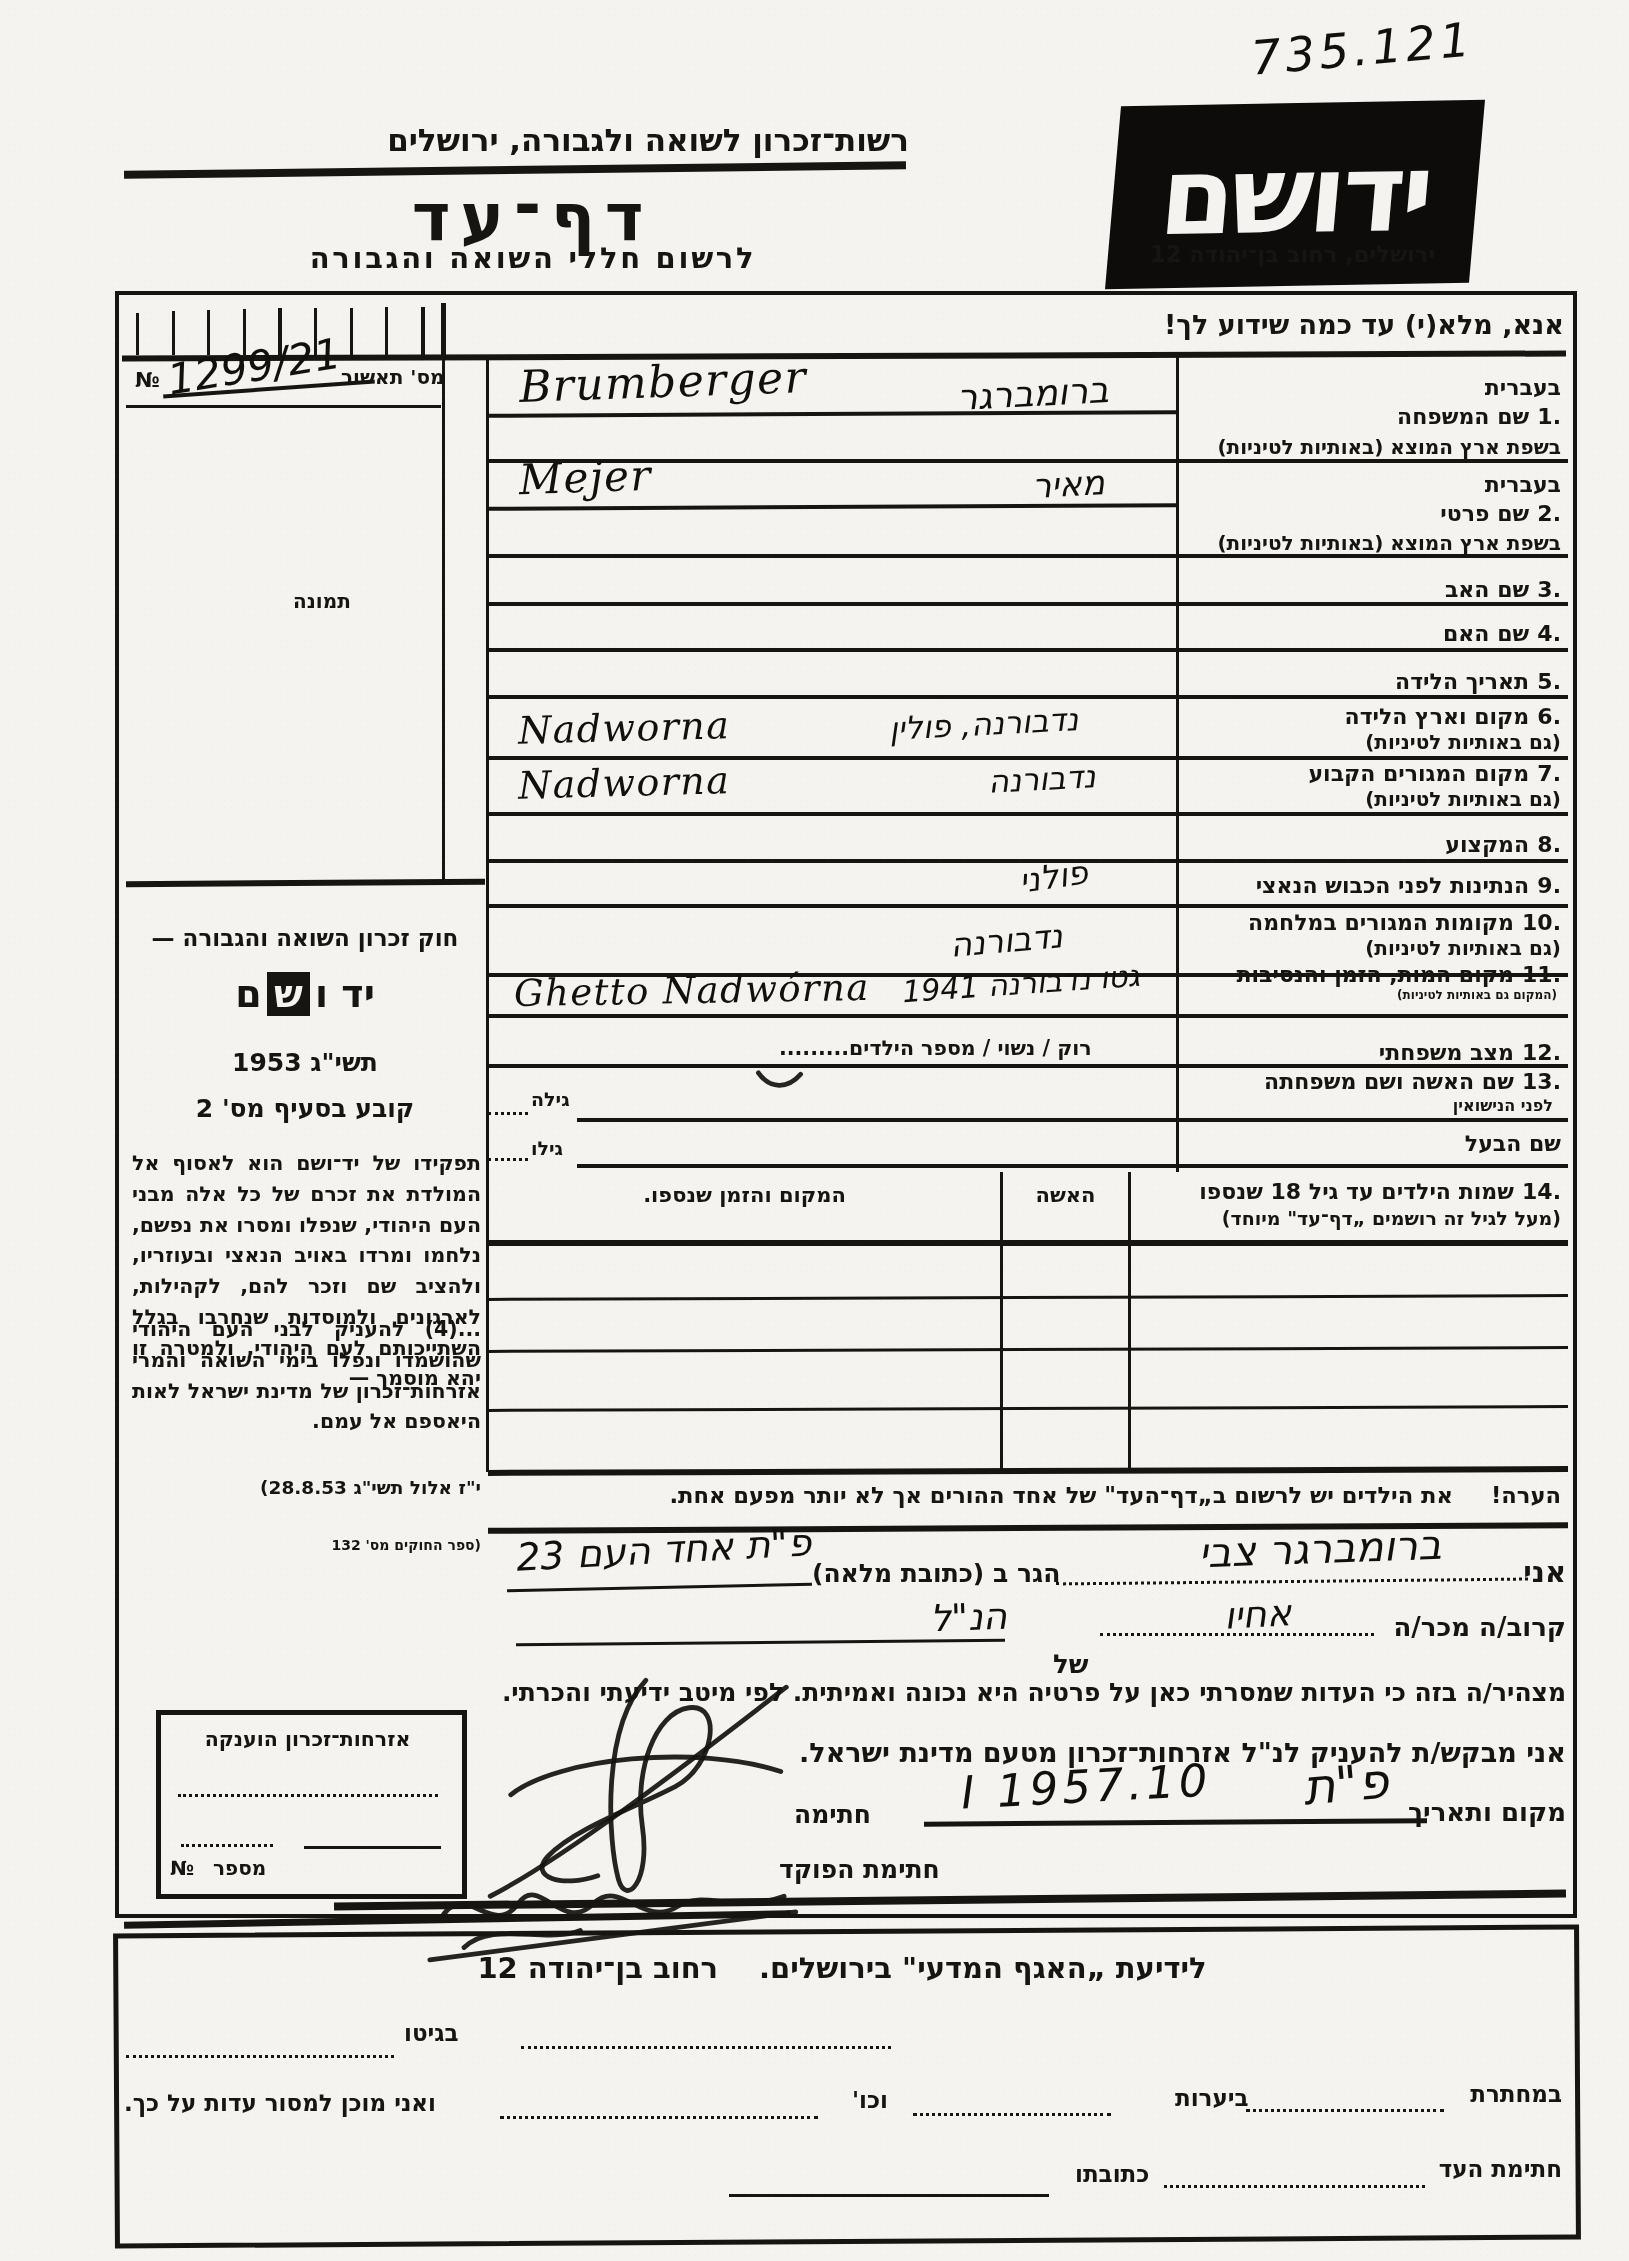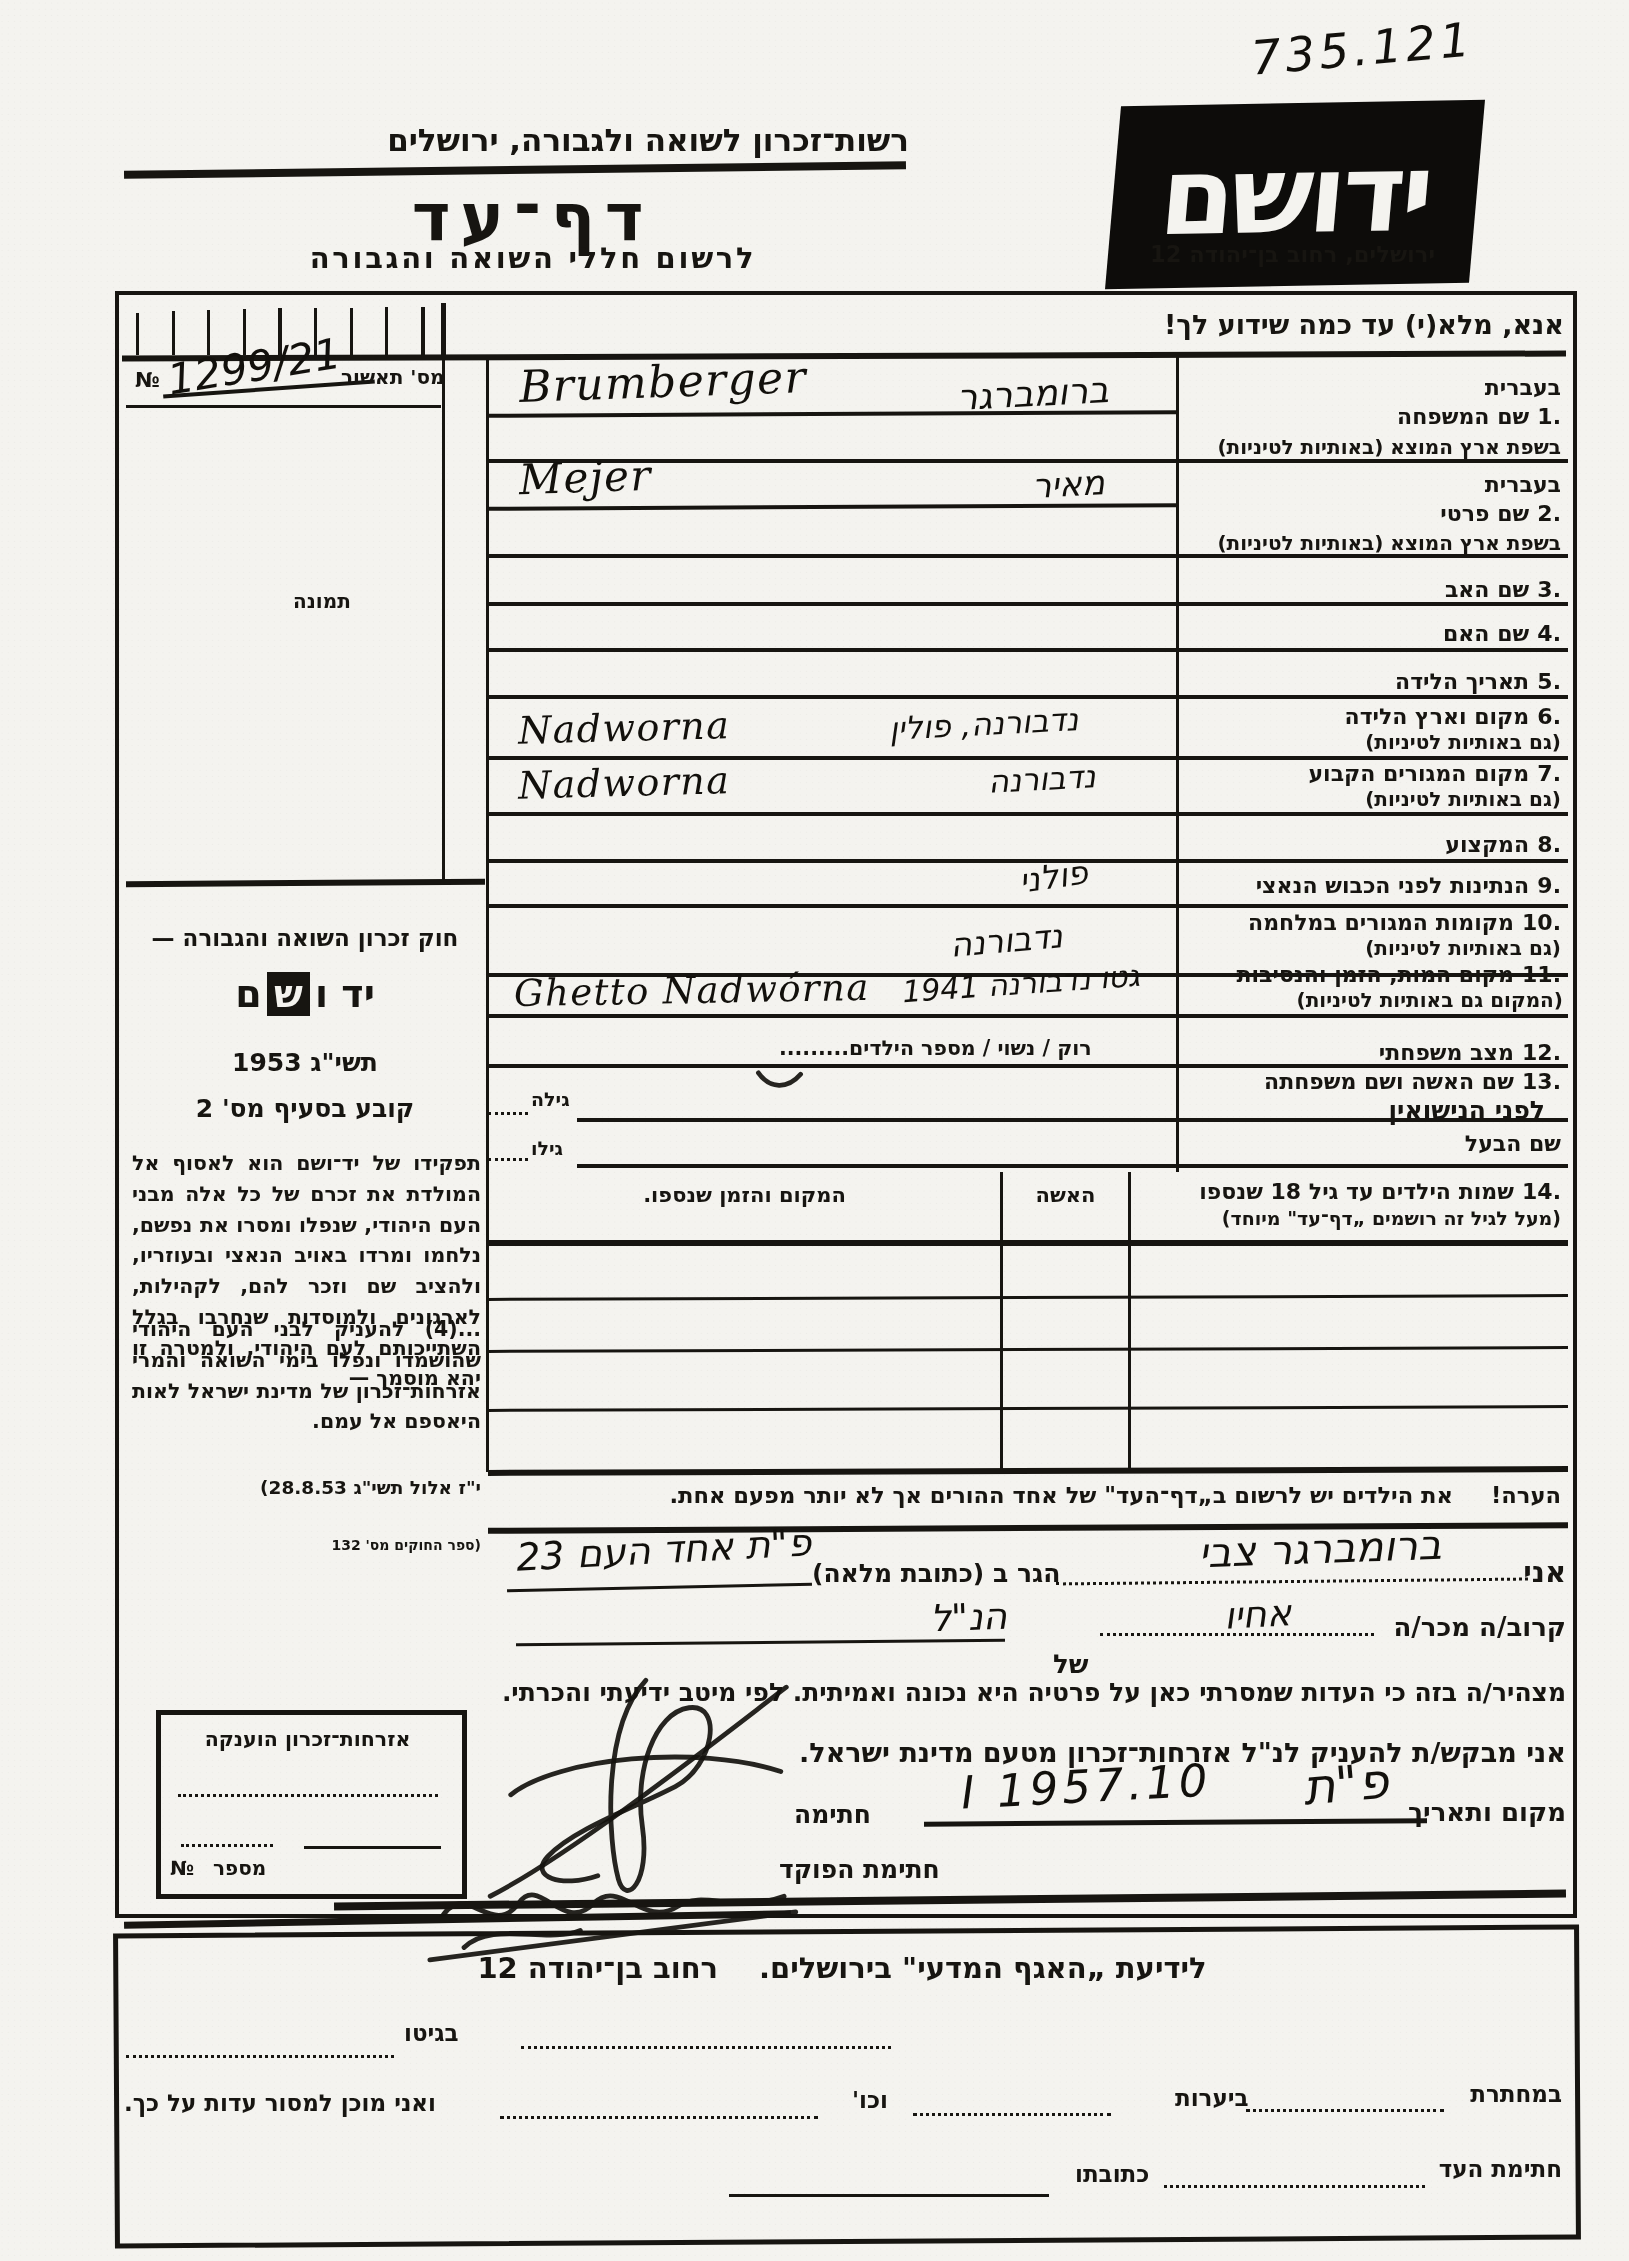--- a/index.html
+++ b/index.html
@@ -141,33 +141,33 @@
   <div class="lbl rowlbl" style="right:68px; top:910px; font-size:22px;">
     <span class="num">10.</span>
     <span>מקומות המגורים במלחמה</span>
   </div>
   <div class="lbl" style="right:68px; top:936px; font-size:20px;">(גם באותיות לטיניות)</div>
 
   <div class="lbl rowlbl" style="right:68px; top:962px; font-size:22px;">
     <span class="num">11.</span>
     <span>מקום המות, הזמן והנסיבות</span>
   </div>
-  <div class="lbl" style="right:66px; top:988px; font-size:20px;">(המקום גם באותיות לטיניות)</div>
+  <div class="lbl" style="right:72px; top:988px; font-size:12px;">(המקום גם באותיות לטיניות)</div>
 
   <div class="lbl rowlbl" style="right:68px; top:1040px; font-size:22px;">
     <span class="num">12.</span>
     <span>מצב משפחתי</span>
   </div>
   <div class="lbl" style="left:780px; top:1036px; font-size:20.5px;">רוק / נשוי / מספר הילדים.........</div>
 
   <div class="lbl rowlbl" style="right:68px; top:1069px; font-size:22px;">
     <span class="num">13.</span>
     <span>שם האשה ושם משפחתה</span>
   </div>
-  <div class="lbl" style="right:84px; top:1096px; font-size:25px;">לפני הנישואין</div>
+  <div class="lbl" style="right:76px; top:1096px; font-size:16px;">לפני הנישואין</div>
   <div class="lbl" style="left:532px; top:1088px; font-size:19px;">גילה</div>
 
   <div class="lbl" style="right:68px; top:1131px; font-size:22px;">שם הבעל</div>
   <div class="lbl" style="left:532px; top:1137px; font-size:19px;">גילו</div>
 
   <div class="line" style="left:489px; top:412px; width:689px; height:4.1px; transform:rotate(-0.3deg);"></div>
   <div class="line" style="left:489px; top:459px; width:1080px; height:4.1px;"></div>
   <div class="line" style="left:489px; top:505px; width:689px; height:4.1px; transform:rotate(-0.3deg);"></div>
   <div class="line" style="left:489px; top:554px; width:1080px; height:4.1px;"></div>
   <div class="line" style="left:489px; top:602px; width:1080px; height:4.1px;"></div>

